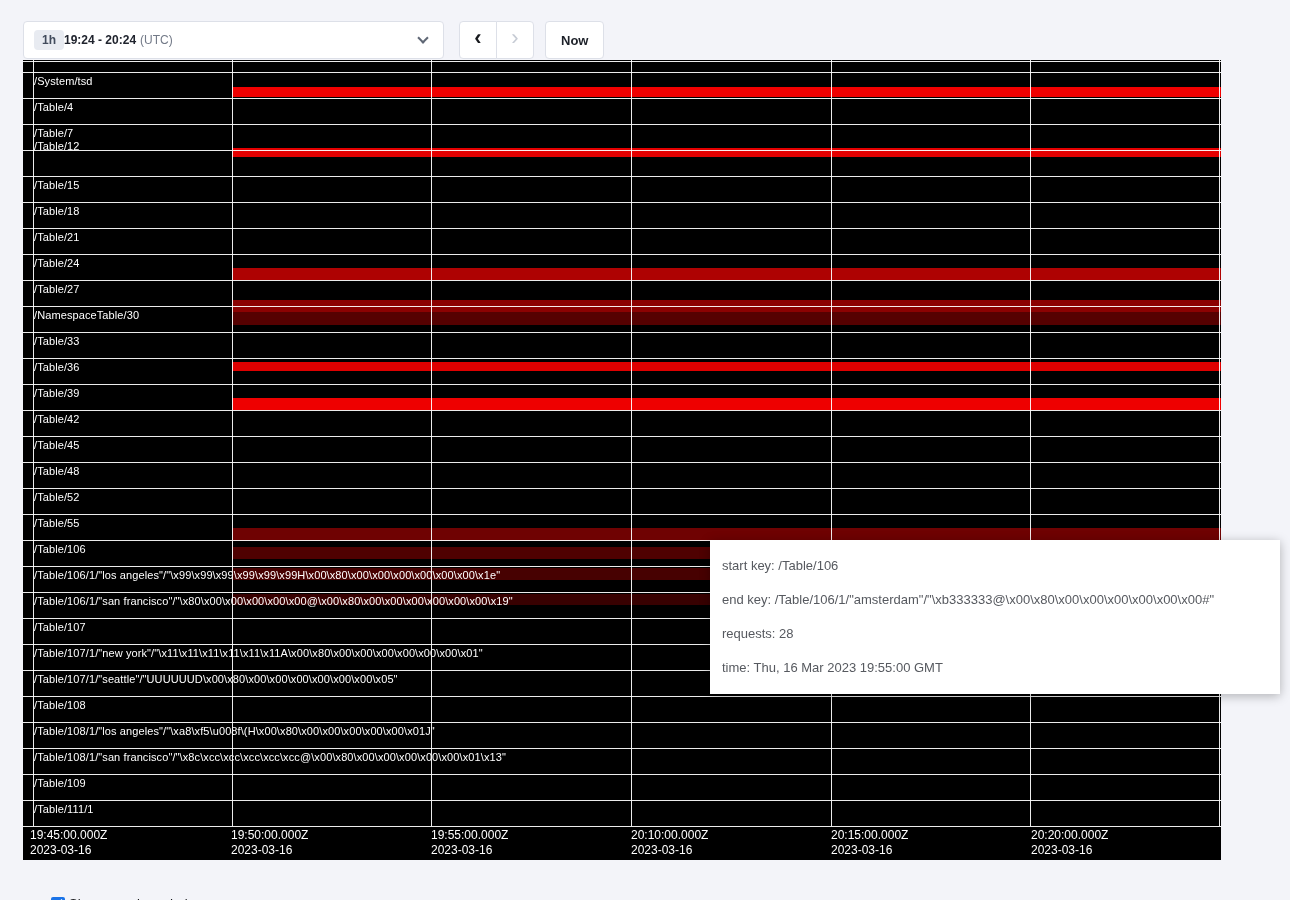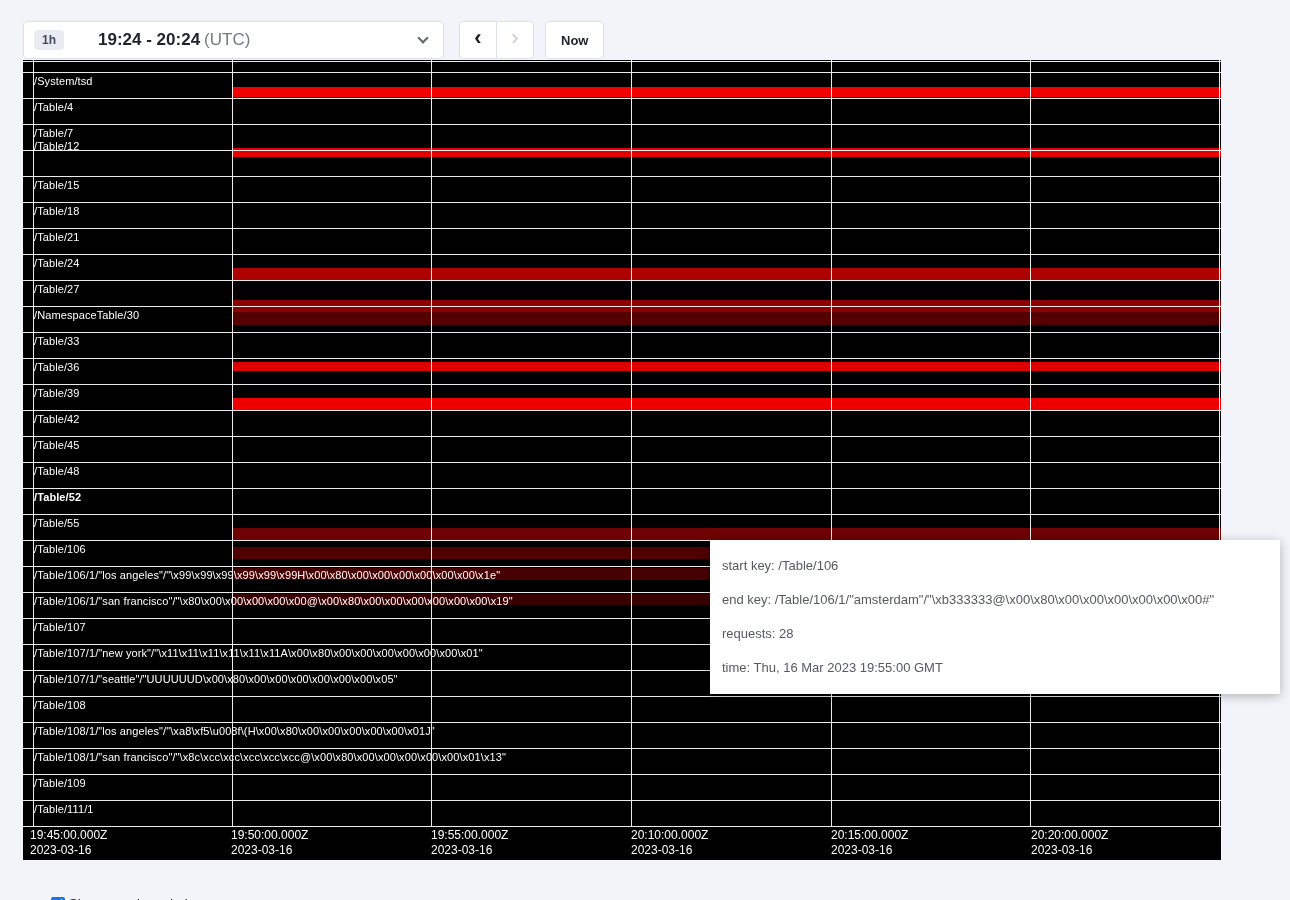--- a/index.html
+++ b/index.html
@@ -5,24 +5,24 @@
   * { box-sizing: border-box; }
   html,body { margin:0; padding:0; }
   body {
     width:1290px; height:900px; position:relative; overflow:hidden;
     background:#f3f4f9; font-family:"Liberation Sans", sans-serif;
   }
   
   .range-select {
     position:absolute; left:23px; top:21px; width:421px; height:38px;
     background:#fff; border:1px solid #dde0e8; border-radius:4px;
-    display:flex; align-items:center; gap:10px; padding:0 16px 0 10px; cursor:pointer;
+    display:flex; align-items:center; gap:0; padding:0 16px 0 10px; cursor:pointer;
   }
   .badge { background:#e8ebf1; border-radius:4px; padding:3px 8px; font-size:12px; font-weight:bold; color:#414b5c; }
-  .range-text { font-size:17px; color:#737a88;margin-left:24px; }
+  .range-text { font-size:12px; color:#737a88; }
   .range-text b { color:#20242e; margin-right:4px; }
   .chev { margin-left:auto; width:8px; height:8px; border-right:2px solid #5f6775; border-bottom:2px solid #5f6775; transform:rotate(45deg); margin-top:-4px; }
   .nav-group { position:absolute; left:459px; top:21px; display:flex; }
   .nav-btn {
     width:38px; height:38px; background:#fff; border:1px solid #dde0e8;
     font-size:22px; color:#17191d; cursor:pointer; display:flex; align-items:center; justify-content:center;
     padding:0 0 4px 0; font-family:inherit;
   }
   .nav-btn.prev { border-radius:4px 0 0 4px; font-weight:bold; }
   .nav-btn.next { border-radius:0 4px 4px 0; margin-left:-1px; color:#c6cbd4; }
@@ -125,21 +125,21 @@
     <div class="row-label" style="top: 171px;">/Table/21</div>
     <div class="row-label" style="top: 197px;">/Table/24</div>
     <div class="row-label" style="top: 223px;">/Table/27</div>
     <div class="row-label" style="top: 249px;">/NamespaceTable/30</div>
     <div class="row-label" style="top: 275px;">/Table/33</div>
     <div class="row-label" style="top: 301px;">/Table/36</div>
     <div class="row-label" style="top: 327px;">/Table/39</div>
     <div class="row-label" style="top: 353px;">/Table/42</div>
     <div class="row-label" style="top: 379px;">/Table/45</div>
     <div class="row-label" style="top: 405px; text-align: right;">/Table/48</div>
-    <div class="row-label" style="top: 431px; font-weight: bold;">/Table/52</div>
+    <div class="row-label" style="top: 431px;">/Table/52</div>
     <div class="row-label" style="top: 457px;">/Table/55</div>
     <div class="row-label" style="top: 483px;">/Table/106</div>
     <div class="row-label" style="top: 509px;">/Table/106/1/"los angeles"/"\x99\x99\x99\x99\x99\x99H\x00\x80\x00\x00\x00\x00\x00\x00\x1e"</div>
     <div class="row-label" style="top: 535px;">/Table/106/1/"san francisco"/"\x80\x00\x00\x00\x00\x00@\x00\x80\x00\x00\x00\x00\x00\x00\x19"</div>
     <div class="row-label" style="top: 561px;">/Table/107</div>
     <div class="row-label" style="top: 587px;">/Table/107/1/"new york"/"\x11\x11\x11\x11\x11\x11A\x00\x80\x00\x00\x00\x00\x00\x00\x01"</div>
     <div class="row-label" style="top: 613px;">/Table/107/1/"seattle"/"UUUUUUD\x00\x80\x00\x00\x00\x00\x00\x00\x05"</div>
     <div class="row-label" style="top: 639px;">/Table/108</div>
     <div class="row-label" style="top: 665px;">/Table/108/1/"los angeles"/"\xa8\xf5\u008f\(H\x00\x80\x00\x00\x00\x00\x00\x01J"</div>
     <div class="row-label" style="top: 691px;">/Table/108/1/"san francisco"/"\x8c\xcc\xcc\xcc\xcc\xcc@\x00\x80\x00\x00\x00\x00\x00\x01\x13"</div>

